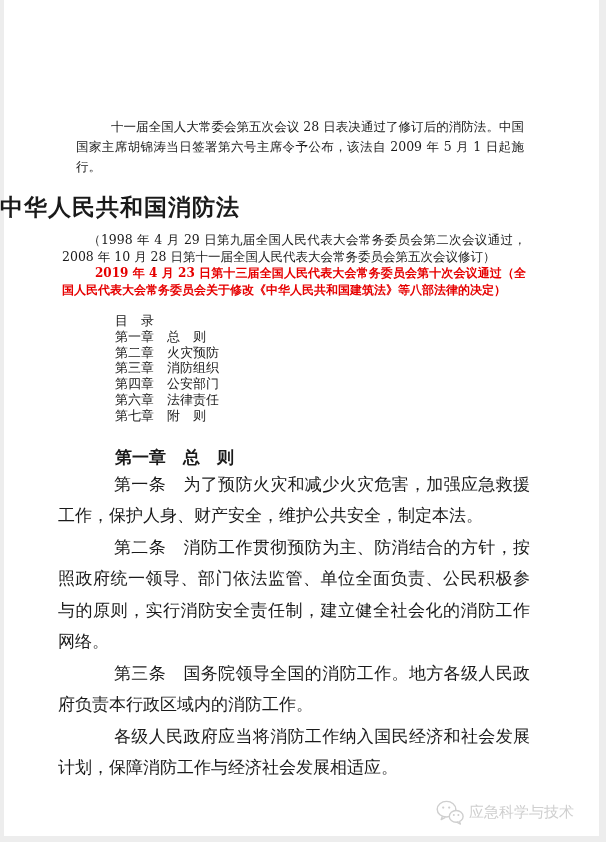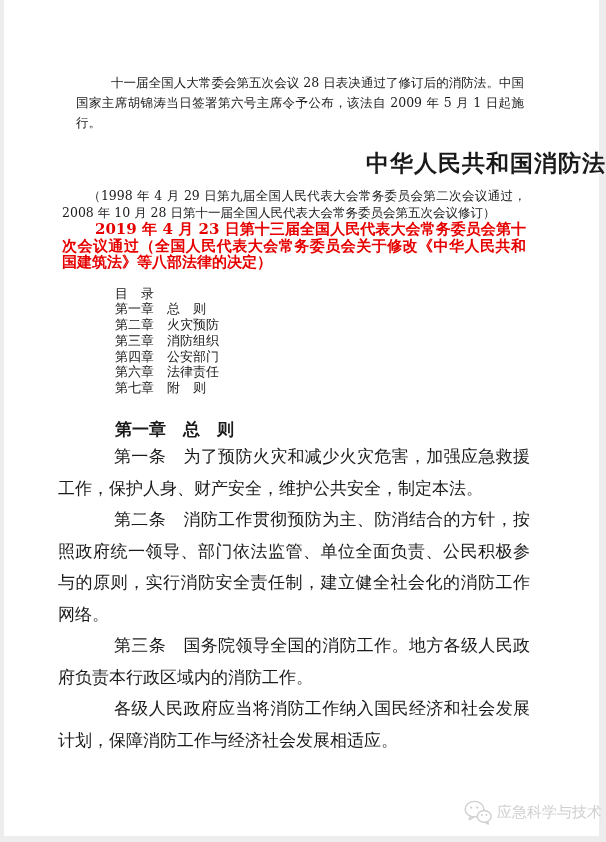--- a/index.html
+++ b/index.html
@@ -16,41 +16,41 @@
     position:relative;
     overflow:hidden;
     font-family:"DejaVu Serif","Liberation Serif",serif;
     color:var(--ink);
   }
   .page-edge{position:absolute;background:var(--edge-gray);}
   .edge-left{left:0;top:0;width:4px;height:842px;}
   .edge-right{right:0;top:0;width:7px;height:842px;}
   .edge-bottom{left:0;bottom:0;width:606px;height:6px;}
 
-  .doc{position:relative;padding-top:73px;}
+  .doc{position:relative;padding-top:117px;}
 
   .intro{
     margin:0 82px 0 76px;
     font-size:12.5px;line-height:20px;
     text-indent:35px;text-align:justify;
   }
   .title{
     margin:15px 0 0 0;
     font-size:23px;line-height:30px;
-    font-weight:bold;text-align:right;
+    font-weight:bold;text-align:left;
     letter-spacing:1px;
   }
   .note{
     margin:10px 80px 0 62px;
     font-size:12.5px;line-height:16.5px;
     text-indent:26px;text-align:justify;
   }
   .amendment{
     margin:0 80px 0 62px;
-    font-size:15px;line-height:16.5px;
+    font-size:12px;line-height:16.5px;
     text-indent:33px;text-align:justify;
     font-weight:bold;color:var(--accent-red);
   }
   .toc{
     margin:15px 0 0 115px;
     font-size:13px;line-height:15.8px;
   }
   .chapter{
     margin:21px 0 0 115px;
     font-size:17px;line-height:24px;font-weight:bold;
@@ -58,21 +58,21 @@
   .body-para{
     margin:0 76px 0 58px;
     font-size:17px;line-height:31.5px;
     text-indent:56px;text-align:justify;
   }
   .body-para:first-of-type{margin-top:4px;}
   .seg-strike{text-decoration:line-through;}
   .seg-red{color:var(--accent-red);}
 
   .watermark{
-    position:absolute;left:464px;top:799px;
+    position:absolute;left:436px;top:799px;
     display:flex;align-items:center;gap:5px;
     color:var(--watermark-gray);
     font-size:15px;line-height:26px;
     font-family:"DejaVu Sans","Liberation Sans",sans-serif;
     white-space:nowrap;
     text-align:right;
   }
   .watermark svg{display:block;}
 </style>
 </head>

